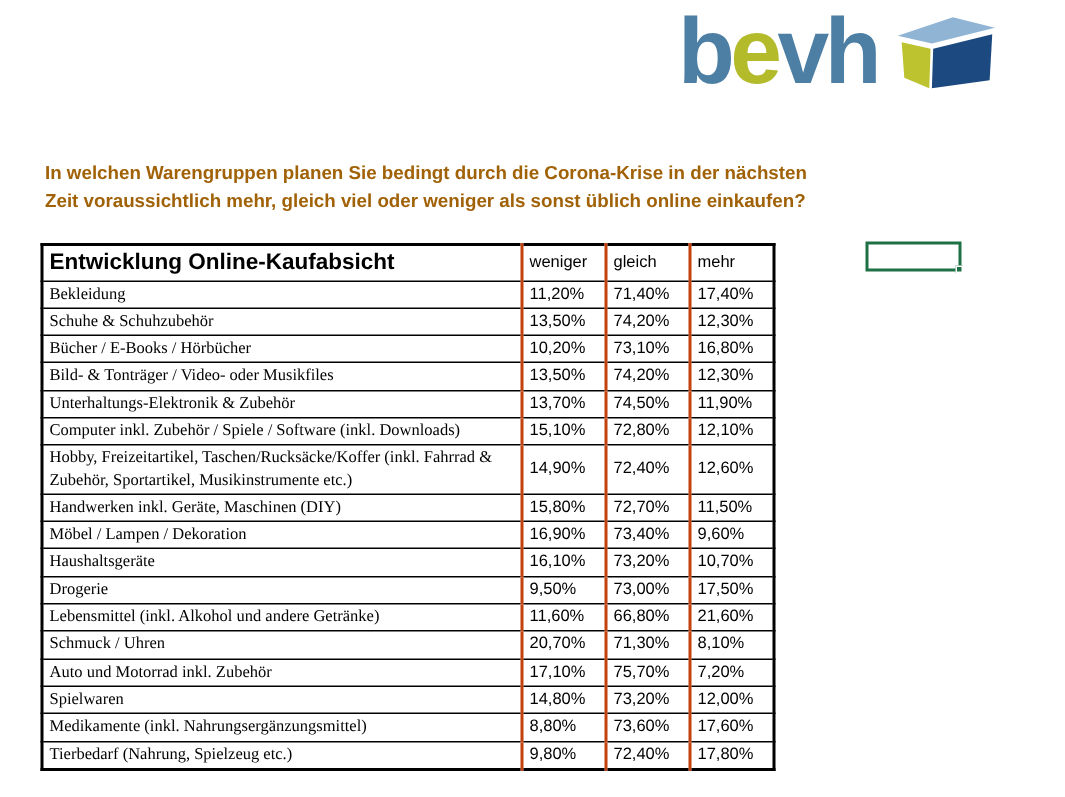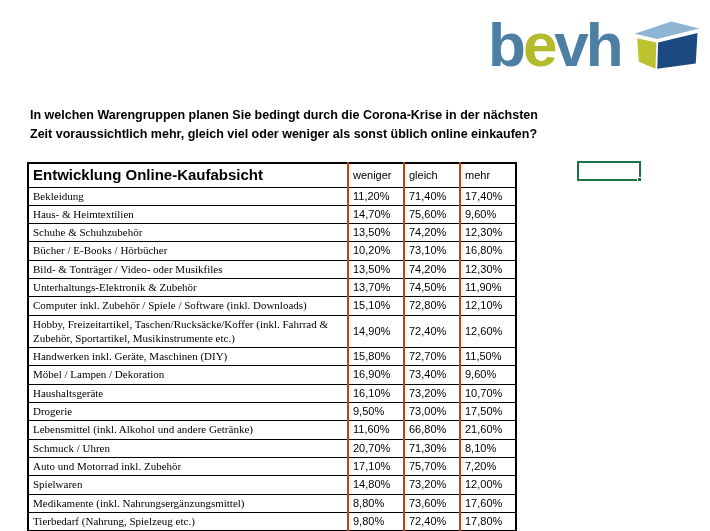--- a/index.html
+++ b/index.html
@@ -1,28 +1,28 @@
 <!DOCTYPE html>
 <html><head>
 <meta charset="utf-8">
 <style>
   * { margin: 0; padding: 0; box-sizing: border-box; }
   html, body { width: 710px; height: 531px; background: #ffffff; }
   body { font-family: "Liberation Sans", "DejaVu Sans", sans-serif; color: #000; }
   .page { position: relative; width: 710px; height: 531px; background: #fff; overflow: hidden; }
 
   
-  .logo { position: absolute; top: 12px; left: 452px; display: flex; align-items: flex-start; margin-left: 36px; }
+  .logo { position: absolute; top: 2px; left: 452px; display: flex; align-items: flex-start; }
   .logo-text { font-size: 62px; font-weight: bold; letter-spacing: -3px; line-height: 1.05; color: #4d7fa4; }
   .logo-text .e { color: #b3bb2b; }
   .logo-icon { margin-left: 10px; margin-top: 6px; }
 
   
   .question { position: absolute; left: 30px; top: 106px; width: 508px;
-              font-size: 12.5px; font-weight: bold; line-height: 1.55; color: #000000; }
+              font-size: 12.5px; font-weight: bold; line-height: 1.55; color: #a16207; }
 
   
   .data-table-wrap { position: absolute; left: 27px; top: 162px; width: 489px; }
   table { border-collapse: collapse; width: 489px; table-layout: fixed;
           border: 2px solid #000; font-size: 11px; }
   col.c-label { width: 320px; }
   col.c-num   { width: 56px; }
   th, td { border: 1px solid #000; padding: 1px 4px 2px 4px; vertical-align: middle;
            line-height: 1.3; overflow: hidden; }
   th { text-align: left; font-weight: normal; height: 17px; }
@@ -72,26 +72,20 @@
         </tr>
       </thead>
       <tbody>
   <tr>
     <td class="label">Bekleidung</td>
     <td class="num">11,20%</td>
     <td class="num">71,40%</td>
     <td class="num">17,40%</td>
   </tr>
 
-  <tr>
-    <td class="label">Haus- &amp; Heimtextilien</td>
-    <td class="num">14,70%</td>
-    <td class="num">75,60%</td>
-    <td class="num">9,60%</td>
-  </tr>
 
   <tr>
     <td class="label">Schuhe &amp; Schuhzubehör</td>
     <td class="num">13,50%</td>
     <td class="num">74,20%</td>
     <td class="num">12,30%</td>
   </tr>
 
   <tr>
     <td class="label">Bücher / E-Books / Hörbücher</td>

